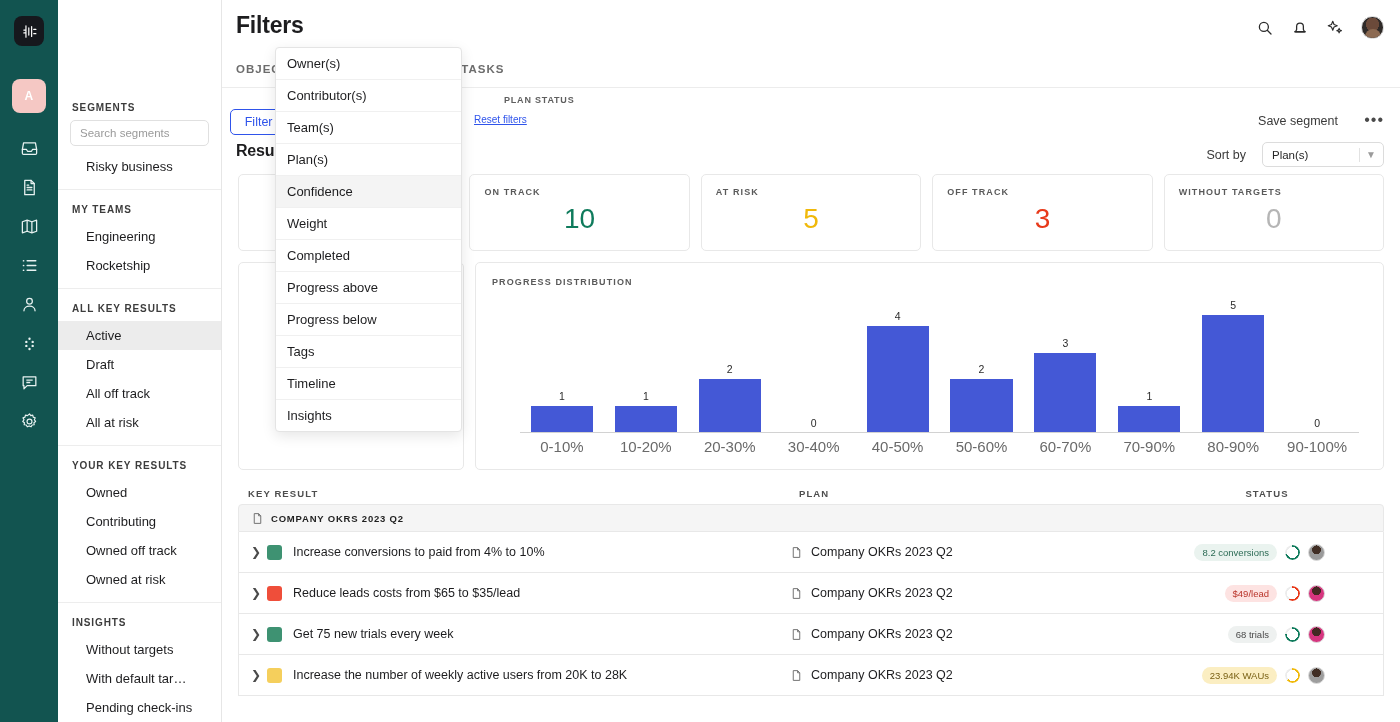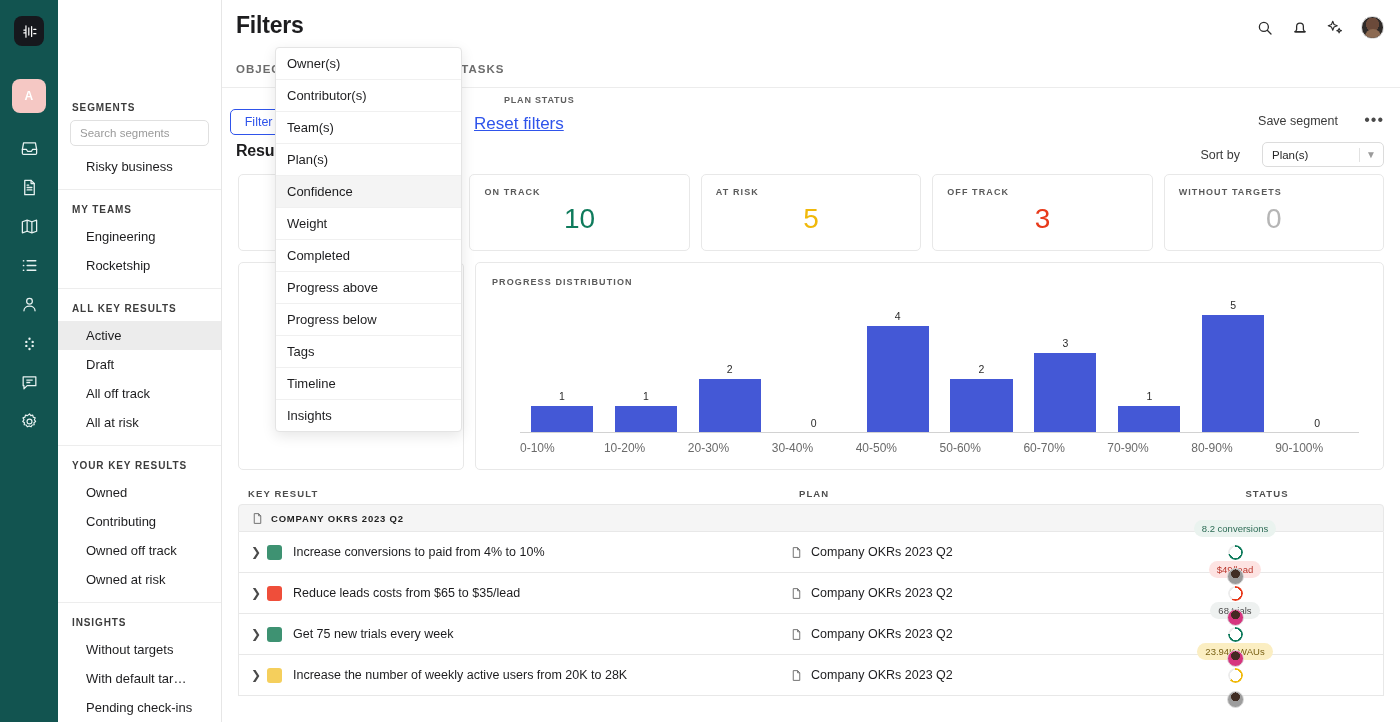--- a/index.html
+++ b/index.html
@@ -99,21 +99,21 @@
     position: absolute; left: 86px; top: 21px; width: 135px; height: 26px;
     border: 1px solid #dcdcdc; border-radius: 5px; background: #fff;
     display: flex; align-items: center; padding: 0 6px 0 9px; cursor: pointer;
   }
   .plan-select .val { font-size: 11.5px; color: #262626; flex: 1 1 auto; }
   .plan-select .x { color:#c2c2c2; font-size: 13px; line-height:1; margin-right:5px; }
   .plan-select .sep { width:1px; height: 14px; background:#e2e2e2; margin-right: 6px; }
   .plan-select .cv { color:#9b9b9b; font-size: 10px; }
   .clear-x { position:absolute; left: 230px; top: 27px; font-size: 13px; color:#4a4a4a; cursor:pointer; }
   .reset-link {
-    position: absolute; left: 252px; top: 26px; font-size: 17px;
+    position: absolute; left: 252px; top: 26px; font-size: 10px;
     color: #2f54eb; text-decoration: underline; cursor: pointer; font-weight: 500;
   }
   .save-segment { position:absolute; right: 62px; top: 26px; font-size: 12.5px; color:#3a3a3a; cursor:pointer; }
   .dots-btn { position:absolute; right: 16px; top: 24px; font-size: 16px; color:#4a4a4a; letter-spacing:1px; cursor:pointer; line-height:1; }
 
   
   .dropdown {
     position: absolute; left: 8px; top: 47px; width: 187px;
     background: #fff; border: 1px solid #e4e4e4; border-radius: 4px;
     box-shadow: 0 4px 14px rgba(0,0,0,.10); z-index: 60; overflow: hidden; margin-left: 45px;
@@ -124,21 +124,21 @@
   }
   .dd-item:last-child { border-bottom: none; }
   .dd-item.hover { background: #f4f4f4; }
 
   
   .content { position: absolute; top: 136px; left: 0; right: 0; bottom: 0; overflow: hidden; }
   .content-head { position: relative; height: 38px; }
   .results-title {
     position: absolute; left: 14px; top: 6px; font-size: 16px; font-weight: 700; letter-spacing:-.2px;
   }
-  .sortby { position:absolute; right: 16px; top: 6px; display:flex; align-items:center; gap: 22px; }
+  .sortby { position:absolute; right: 16px; top: 6px; display:flex; align-items:center; gap: 16px; }
   .sortby-label { font-size: 12.5px; color: #3a3a3a; }
   .sort-select {
     width: 122px; height: 25px; border: 1px solid #dcdcdc; border-radius: 5px;
     display:flex; align-items:center; padding: 0 7px 0 9px; background:#fff; cursor:pointer;
   }
   .sort-select .val { font-size: 11.5px; color:#262626; flex:1 1 auto; }
   .sort-select .sep { width:1px;height:14px;background:#e2e2e2;margin-right:6px; }
   .sort-select .cv { color:#9b9b9b; font-size:10px; }
 
   .cards { display: flex; gap: 11px; padding: 0 16px; }
@@ -157,21 +157,21 @@
   .panel-left { width: 226px; flex: 0 0 226px; height: 208px; border: 1px solid #e8e8e8; border-radius: 5px; background:#fff; }
   .panel-chart { flex: 1 1 auto; height: 208px; border: 1px solid #e8e8e8; border-radius: 5px; background:#fff; padding: 14px 16px 8px 16px; position: relative; }
   .panel-title { font-size: 9px; font-weight: 700; letter-spacing: 1.1px; color: #5a5a5a; text-transform: uppercase; }
   .chart-area { position: absolute; left: 44px; right: 24px; top: 36px; bottom: 36px; }
   .chart-bars { position: absolute; left: 0; right: 0; bottom: 0; top: 0; display: flex; align-items: flex-end; }
   .bar-col { flex: 1 1 0; display: flex; flex-direction: column; align-items: center; justify-content: flex-end; height: 100%; position: relative; }
   .bar-val { font-size: 10.5px; color: #2b2b2b; margin-bottom: 4px; }
   .bar { width: 74%; background: #4458d6; }
   .chart-axis { position: absolute; left: 0; right: 0; bottom: 0; height: 1px; background: #d2d2d2; }
   .chart-ticks { position: absolute; left: 44px; right: 24px; bottom: 14px; display: flex; }
-  .tick { flex: 1 1 0; text-align: left; font-size: 12px; color: #6a6a6a; }
+  .tick { flex: 1 1 0; text-align: center; font-size: 15px; color: #6a6a6a; }
 
   
   .table { padding: 12px 16px 0 16px; }
   .t-head { display: flex; align-items: center; height: 22px; padding: 0 4px; }
   .th { font-size: 9.5px; font-weight: 700; letter-spacing: 1.1px; color: #4e4e4e; text-transform: uppercase; }
   .th-kr { flex: 1 1 auto; padding-left: 6px; }
   .th-plan { width: 355px; }
   .th-status { width: 226px; text-align: center; }
   .t-group {
     display: flex; align-items: center; gap: 7px; height: 28px;
@@ -180,21 +180,21 @@
     text-transform: uppercase;
   }
   .t-row {
     display: flex; align-items: center; height: 41px;
     border: 1px solid #e8e8e8; border-top: none; background: #fff; padding: 0 12px;
   }
   .chev { width: 16px; color: #4a4a4a; font-size: 12px; flex: 0 0 16px; }
   .chip { width: 15px; height: 15px; border-radius: 3px; flex: 0 0 15px; margin-right: 11px; }
   .kr-name { flex: 1 1 auto; font-size: 12.5px; color: #1d1d1f; }
   .plan-cell { width: 355px; display: flex; align-items: center; gap: 8px; font-size: 12.5px; color: #1d1d1f; }
-  .status-cell { width: 226px; display: flex; align-items: center; justify-content: flex-end; gap: 8px; padding-right: 46px; flex-direction: column; }
+  .status-cell { width: 226px; display: flex; align-items: center; justify-content: flex-end; gap: 8px; padding-right: 46px; }
   .badge { font-size: 9.5px; padding: 3px 8px; border-radius: 9px; white-space: nowrap; }
   .ring { width: 15px; height: 15px; border-radius: 50%; flex: 0 0 15px; }
   .ava { width: 17px; height: 17px; border-radius: 50%; flex: 0 0 17px; border:1px solid #ddd; position: relative; overflow:hidden; }
   .ava::after{content:"";position:absolute;left:50%;top:55%;width:13px;height:11px;transform:translateX(-50%);border-radius:7px 7px 0 0;}
   .doc-ico { color:#6f6f6f; display:flex; align-items:center; }
   .doc-ico svg { width: 13px; height: 13px; display:block; }
 </style>
 </head>
 <body>
 

